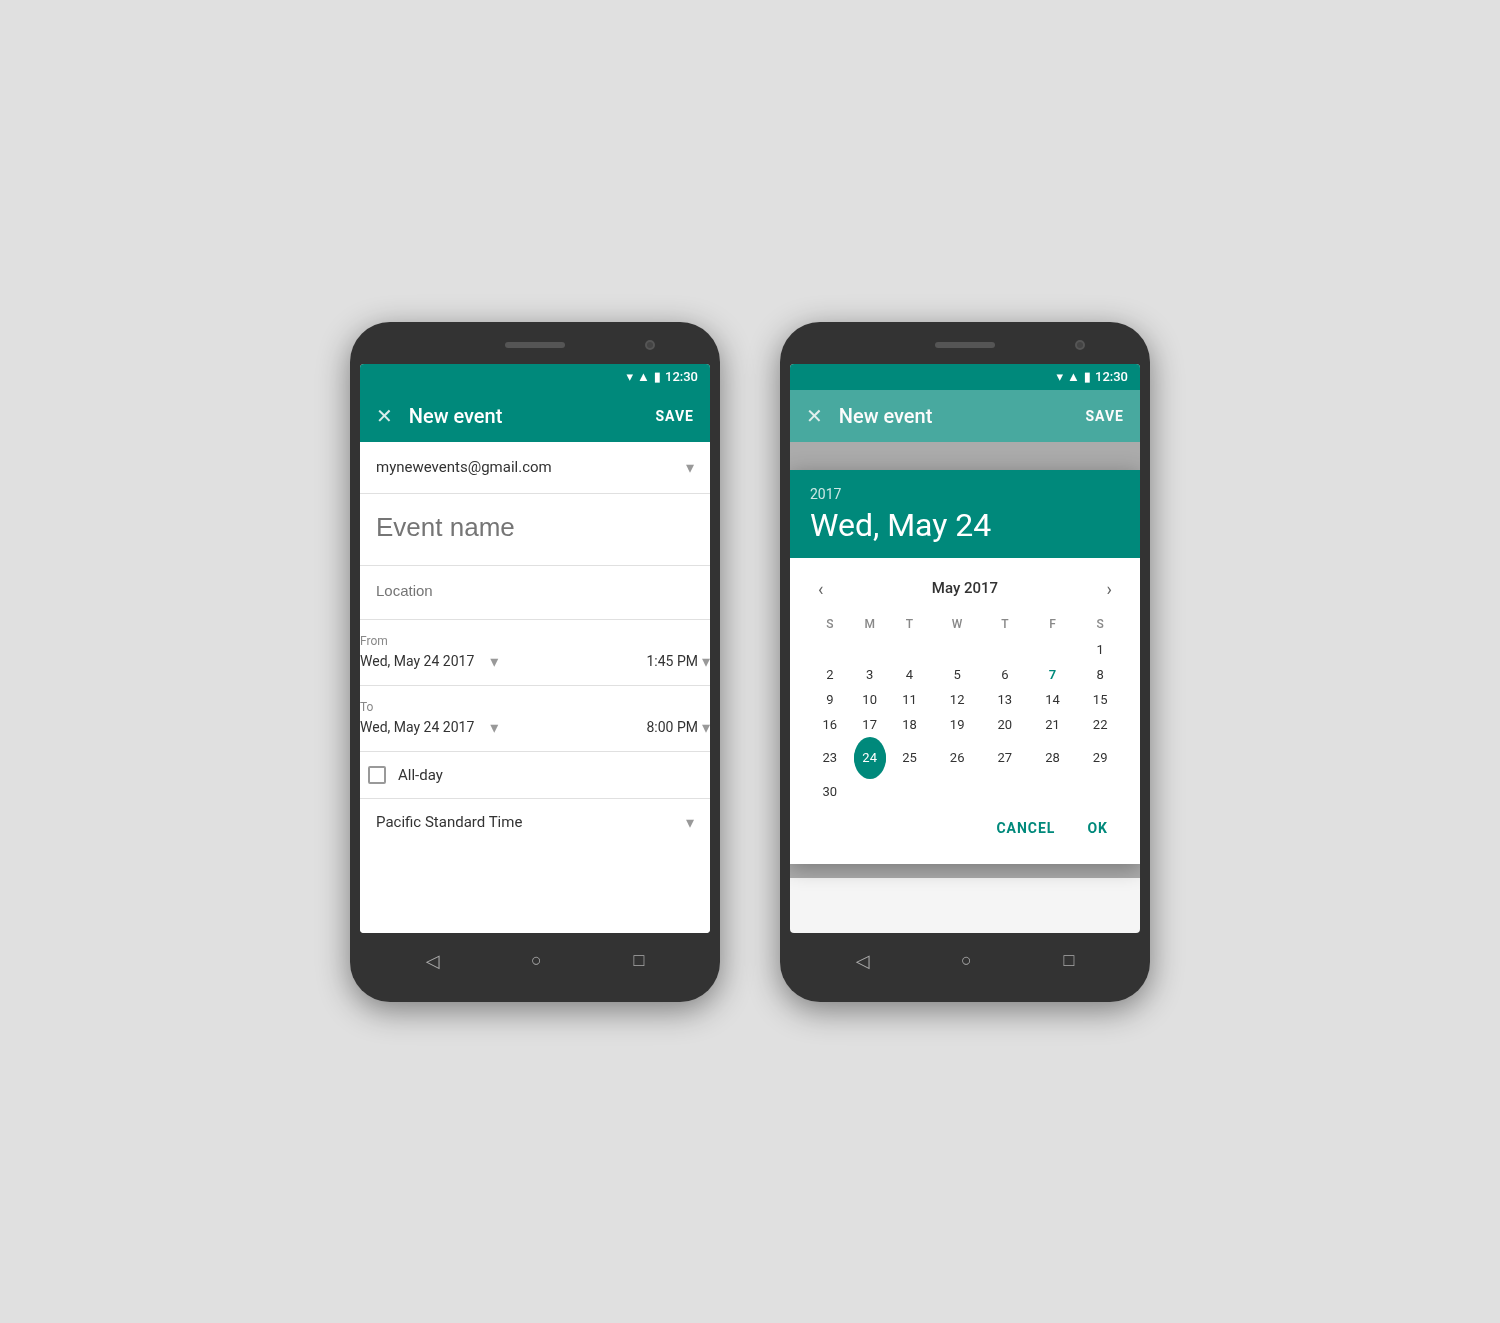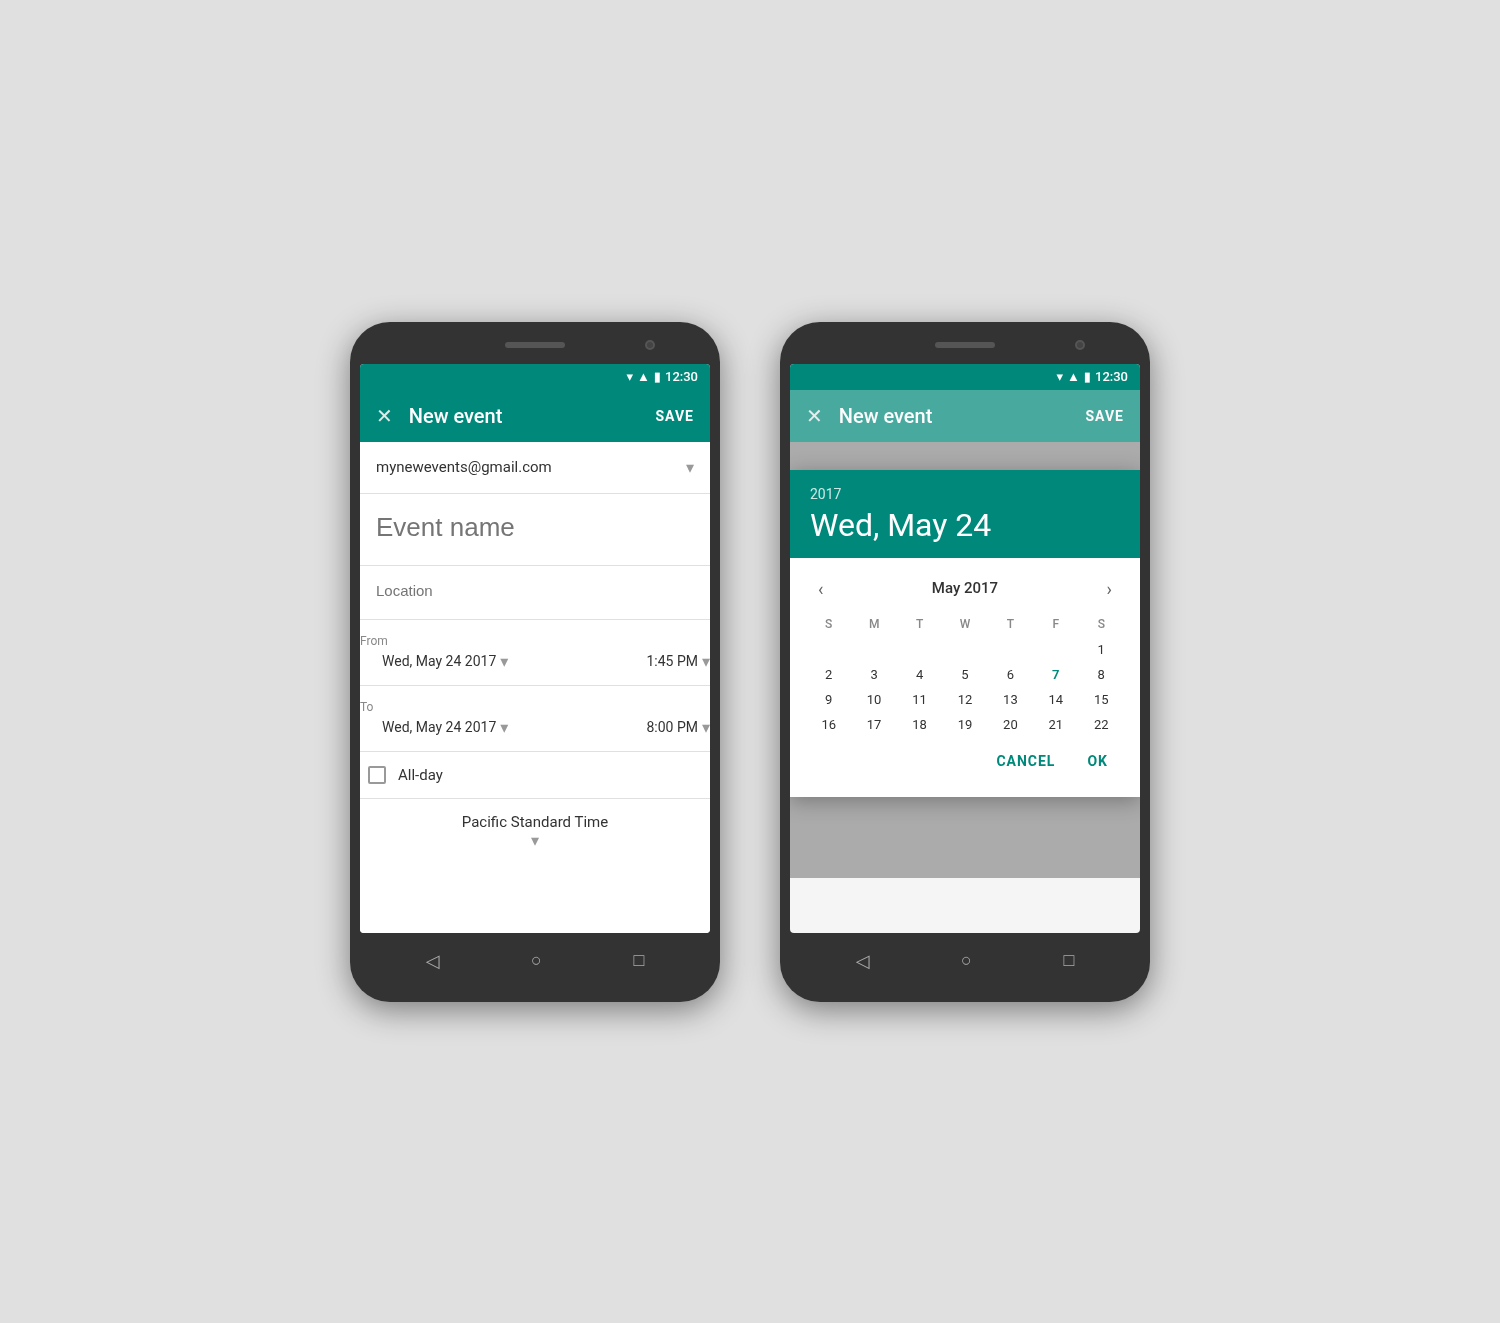--- a/index.html
+++ b/index.html
@@ -166,23 +166,22 @@
     }
     .date-time-row {
       display: flex;
       align-items: center;
       gap: 8px;
       margin-top: 4px;
     }
     .date-select {
       display: flex;
       align-items: center;
-      gap: 4px;
-      cursor: pointer;
-      margin-left: 22px;
+      gap: 16px;
+      cursor: pointer;
     }
     .date-text {
       font-size: 14px;
       color: #333;
     }
     .time-select {
       display: flex;
       align-items: center;
       gap: 4px;
       cursor: pointer;
@@ -396,21 +395,21 @@
             <span class="dropdown-arrow">▾</span>
           </div>
         </div>
       </div>
 
       <div class="allday-row">
         <div class="checkbox"></div>
         <span class="allday-label">All-day</span>
       </div>
 
-      <div class="timezone-row" style="border-top: 1px solid #e0e0e0; flex-direction: column;">
+      <div class="timezone-row" style="border-top: 1px solid #e0e0e0;">
         <span class="timezone-text">Pacific Standard Time</span>
         <span class="dropdown-arrow">▾</span>
       </div>
     </div>
   </div>
 
   <div class="phone-bottom">
     <span class="nav-btn">◁</span>
     <span class="nav-btn">○</span>
     <span class="nav-btn">□</span>
@@ -498,20 +497,38 @@
               </tr>
               <tr>
                 <td>16</td>
                 <td>17</td>
                 <td>18</td>
                 <td>19</td>
                 <td>20</td>
                 <td>21</td>
                 <td>22</td>
               </tr>
+              <tr>
+                <td>23</td>
+                <td class="selected"><span>24</span></td>
+                <td>25</td>
+                <td>26</td>
+                <td>27</td>
+                <td>28</td>
+                <td>29</td>
+              </tr>
+              <tr>
+                <td>30</td>
+                <td class="empty"></td>
+                <td class="empty"></td>
+                <td class="empty"></td>
+                <td class="empty"></td>
+                <td class="empty"></td>
+                <td class="empty"></td>
+              </tr>
             </tbody>
         </table>
 
         <div class="cal-actions">
           <span class="cal-action-btn">CANCEL</span>
           <span class="cal-action-btn">OK</span>
         </div>
       </div>
     </div>
   </div>

